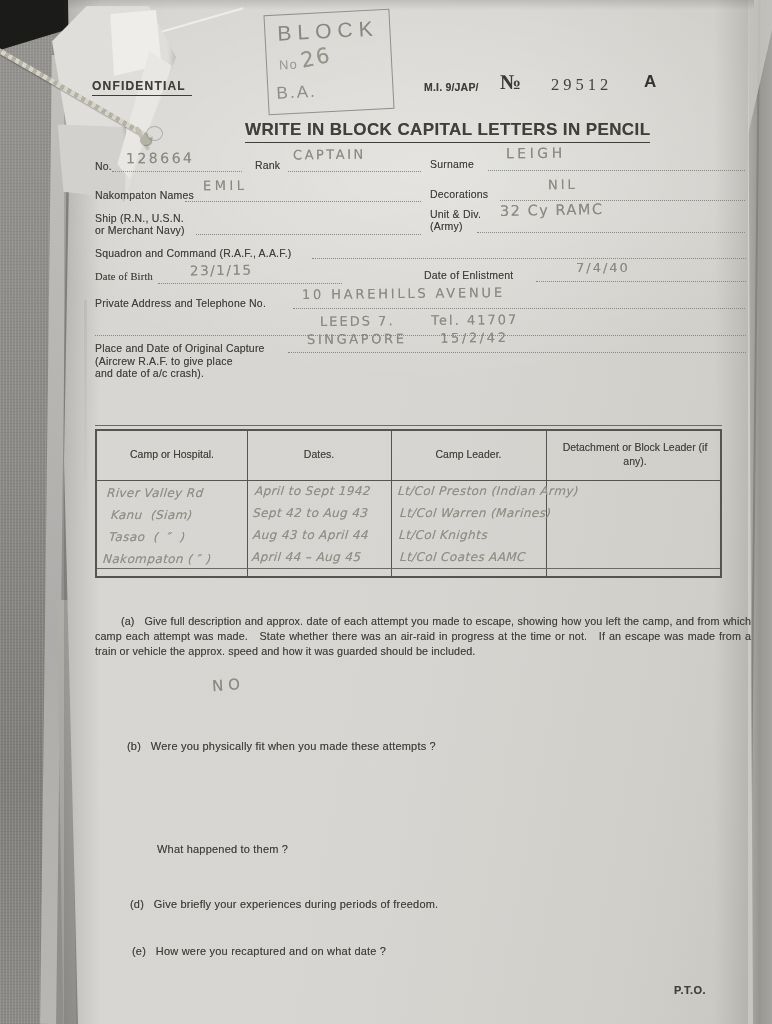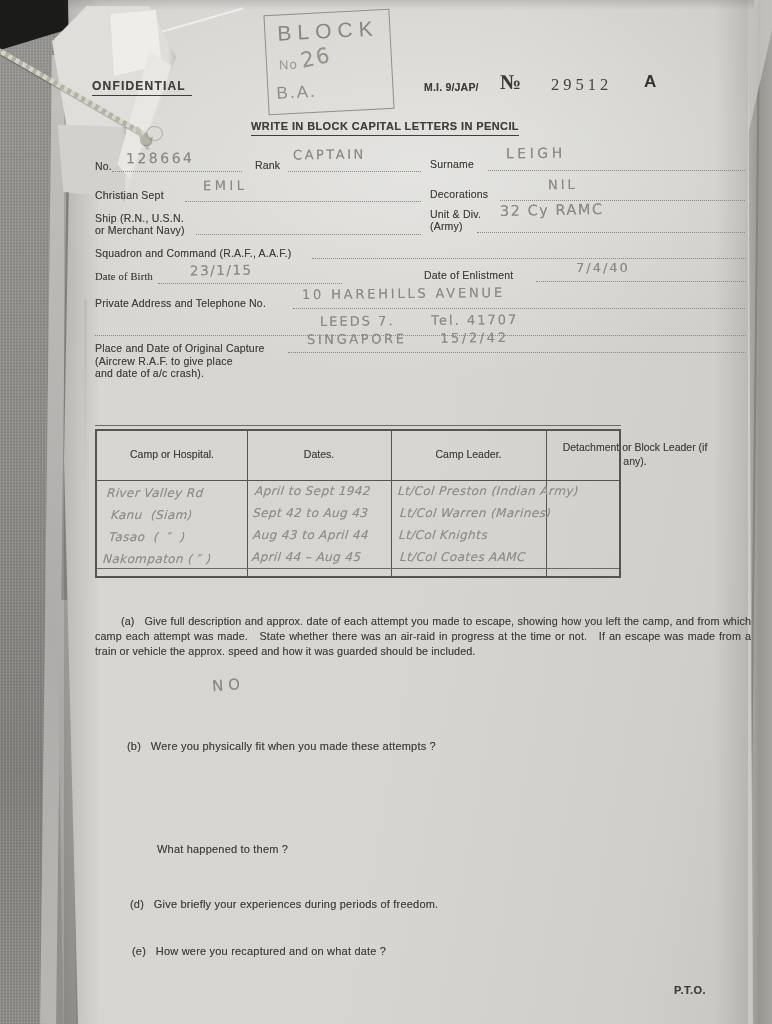--- a/index.html
+++ b/index.html
@@ -74,21 +74,21 @@
   .serif { font-family:"Liberation Serif", serif; }
 
   
   .stamp { left:266px; top:12px; width:126px; height:100px; border:1.6px solid #908f8a; transform:rotate(-3deg); color:#8a8a84; }
   .stamp-line1 { position:absolute; left:12px; top:6px; font-size:21px; letter-spacing:6px; color:#878781; }
   .stamp-no { position:absolute; left:12px; top:42px; font-size:13px; letter-spacing:1px; color:#999892; }
   .stamp-num { position:absolute; left:34px; top:32px; font-size:21px; letter-spacing:2px; color:#97958c; font-family:"DejaVu Sans",sans-serif; transform:rotate(-9deg); }
   .stamp-ba { position:absolute; left:8px; top:68px; font-size:17px; letter-spacing:2px; color:#8e8e88; }
 
   
-  .tbl { left:95px; top:429px; width:526px; height:149px; border:2px solid #55544e; }
+  .tbl { left:95px; top:429px; width:627px; height:149px; border:2px solid #55544e; }
   .tbl::before { content:""; position:absolute; left:-2px; right:-2px; top:-6px; border-top:1.3px solid #6b6a64; }
   .tbl::after  { content:""; position:absolute; left:0; right:0; bottom:7px; border-bottom:1px solid #6b6a64; }
   .vline { position:absolute; top:0; bottom:0; width:1.3px; background:#55544e; }
   .hline-header { position:absolute; left:0; right:0; top:49px; height:1.3px; background:#55544e; }
   .th { position:absolute; color:#413f3a; font-size:10.5px; text-align:center; line-height:1.3; text-shadow:0 0 .5px rgba(65,63,58,.5); }
   .tbl-hw { position:absolute; font-family:"DejaVu Sans",sans-serif; font-style:italic; font-size:12px; letter-spacing:.4px;
             color:#8f8e86; white-space:pre; transform:skewX(-5deg); text-shadow:0 0 .5px rgba(130,128,120,.5); }
 </style>
 </head>
 <body>
@@ -127,35 +127,35 @@
     <span class="stamp-no">No</span>
     <span class="stamp-num hw">26</span>
     <span class="stamp-ba">B.A.</span>
   </div>
 
   <div class="abs lbl bold" style="left:424px; top:81px; font-size:10.5px;">M.I. 9/JAP/</div>
   <div class="abs serif" style="left:500px; top:70px; font-size:21px; color:#3c3b36; font-weight:bold;">№</div>
   <div class="abs serif" style="left:551px; top:75px; font-size:16.5px; letter-spacing:4px; color:#44423d;">29512</div>
   <div class="abs bold" style="left:644px; top:72px; font-size:17px; color:#33322e;">A</div>
 
-  <div class="abs lbl bold underline-solid" style="left:251px; top:120px; font-size:11px; letter-spacing:.4px;">WRITE IN BLOCK CAPITAL LETTERS IN PENCIL</div>
+  <div class="abs lbl bold underline-solid" style="left:245px; top:120px; font-size:17px; letter-spacing:.4px;">WRITE IN BLOCK CAPITAL LETTERS IN PENCIL</div>
 
   <div class="abs lbl" style="left:95px; top:160px;">No.</div>
   <div class="abs dots" style="left:112px; top:171px; width:130px;"></div>
   <div class="abs hw hw-caps" style="left:126px; top:150px; font-size:14px;">128664</div>
 
   <div class="abs lbl" style="left:255px; top:159px;">Rank</div>
   <div class="abs dots" style="left:288px; top:171px; width:133px;"></div>
   <div class="abs hw hw-caps" style="left:293px; top:147px;">CAPTAIN</div>
 
   <div class="abs lbl" style="left:430px; top:158px;">Surname</div>
   <div class="abs dots" style="left:488px; top:170px; width:257px;"></div>
   <div class="abs hw hw-caps" style="left:506px; top:145px; font-size:14px; letter-spacing:3.5px;">LEIGH</div>
 
-  <div class="abs lbl" style="left:95px; top:189px;">Christian Sept</div>
+  <div class="abs lbl" style="left:95px; top:189px;">Nakompaton Names</div>
   <div class="abs dots" style="left:185px; top:201px; width:236px;"></div>
   <div class="abs hw hw-caps" style="left:203px; top:178px; letter-spacing:3.5px;">EMIL</div>
 
   <div class="abs lbl" style="left:430px; top:188px;">Decorations</div>
   <div class="abs dots" style="left:500px; top:200px; width:245px;"></div>
   <div class="abs hw hw-caps" style="left:548px; top:177px; letter-spacing:3px;">NIL</div>
 
   <div class="abs lbl" style="left:95px; top:212px;">Ship (R.N., U.S.N.</div>
   <div class="abs lbl" style="left:95px; top:224px;">or Merchant Navy)</div>
   <div class="abs dots" style="left:196px; top:234px; width:225px;"></div>

